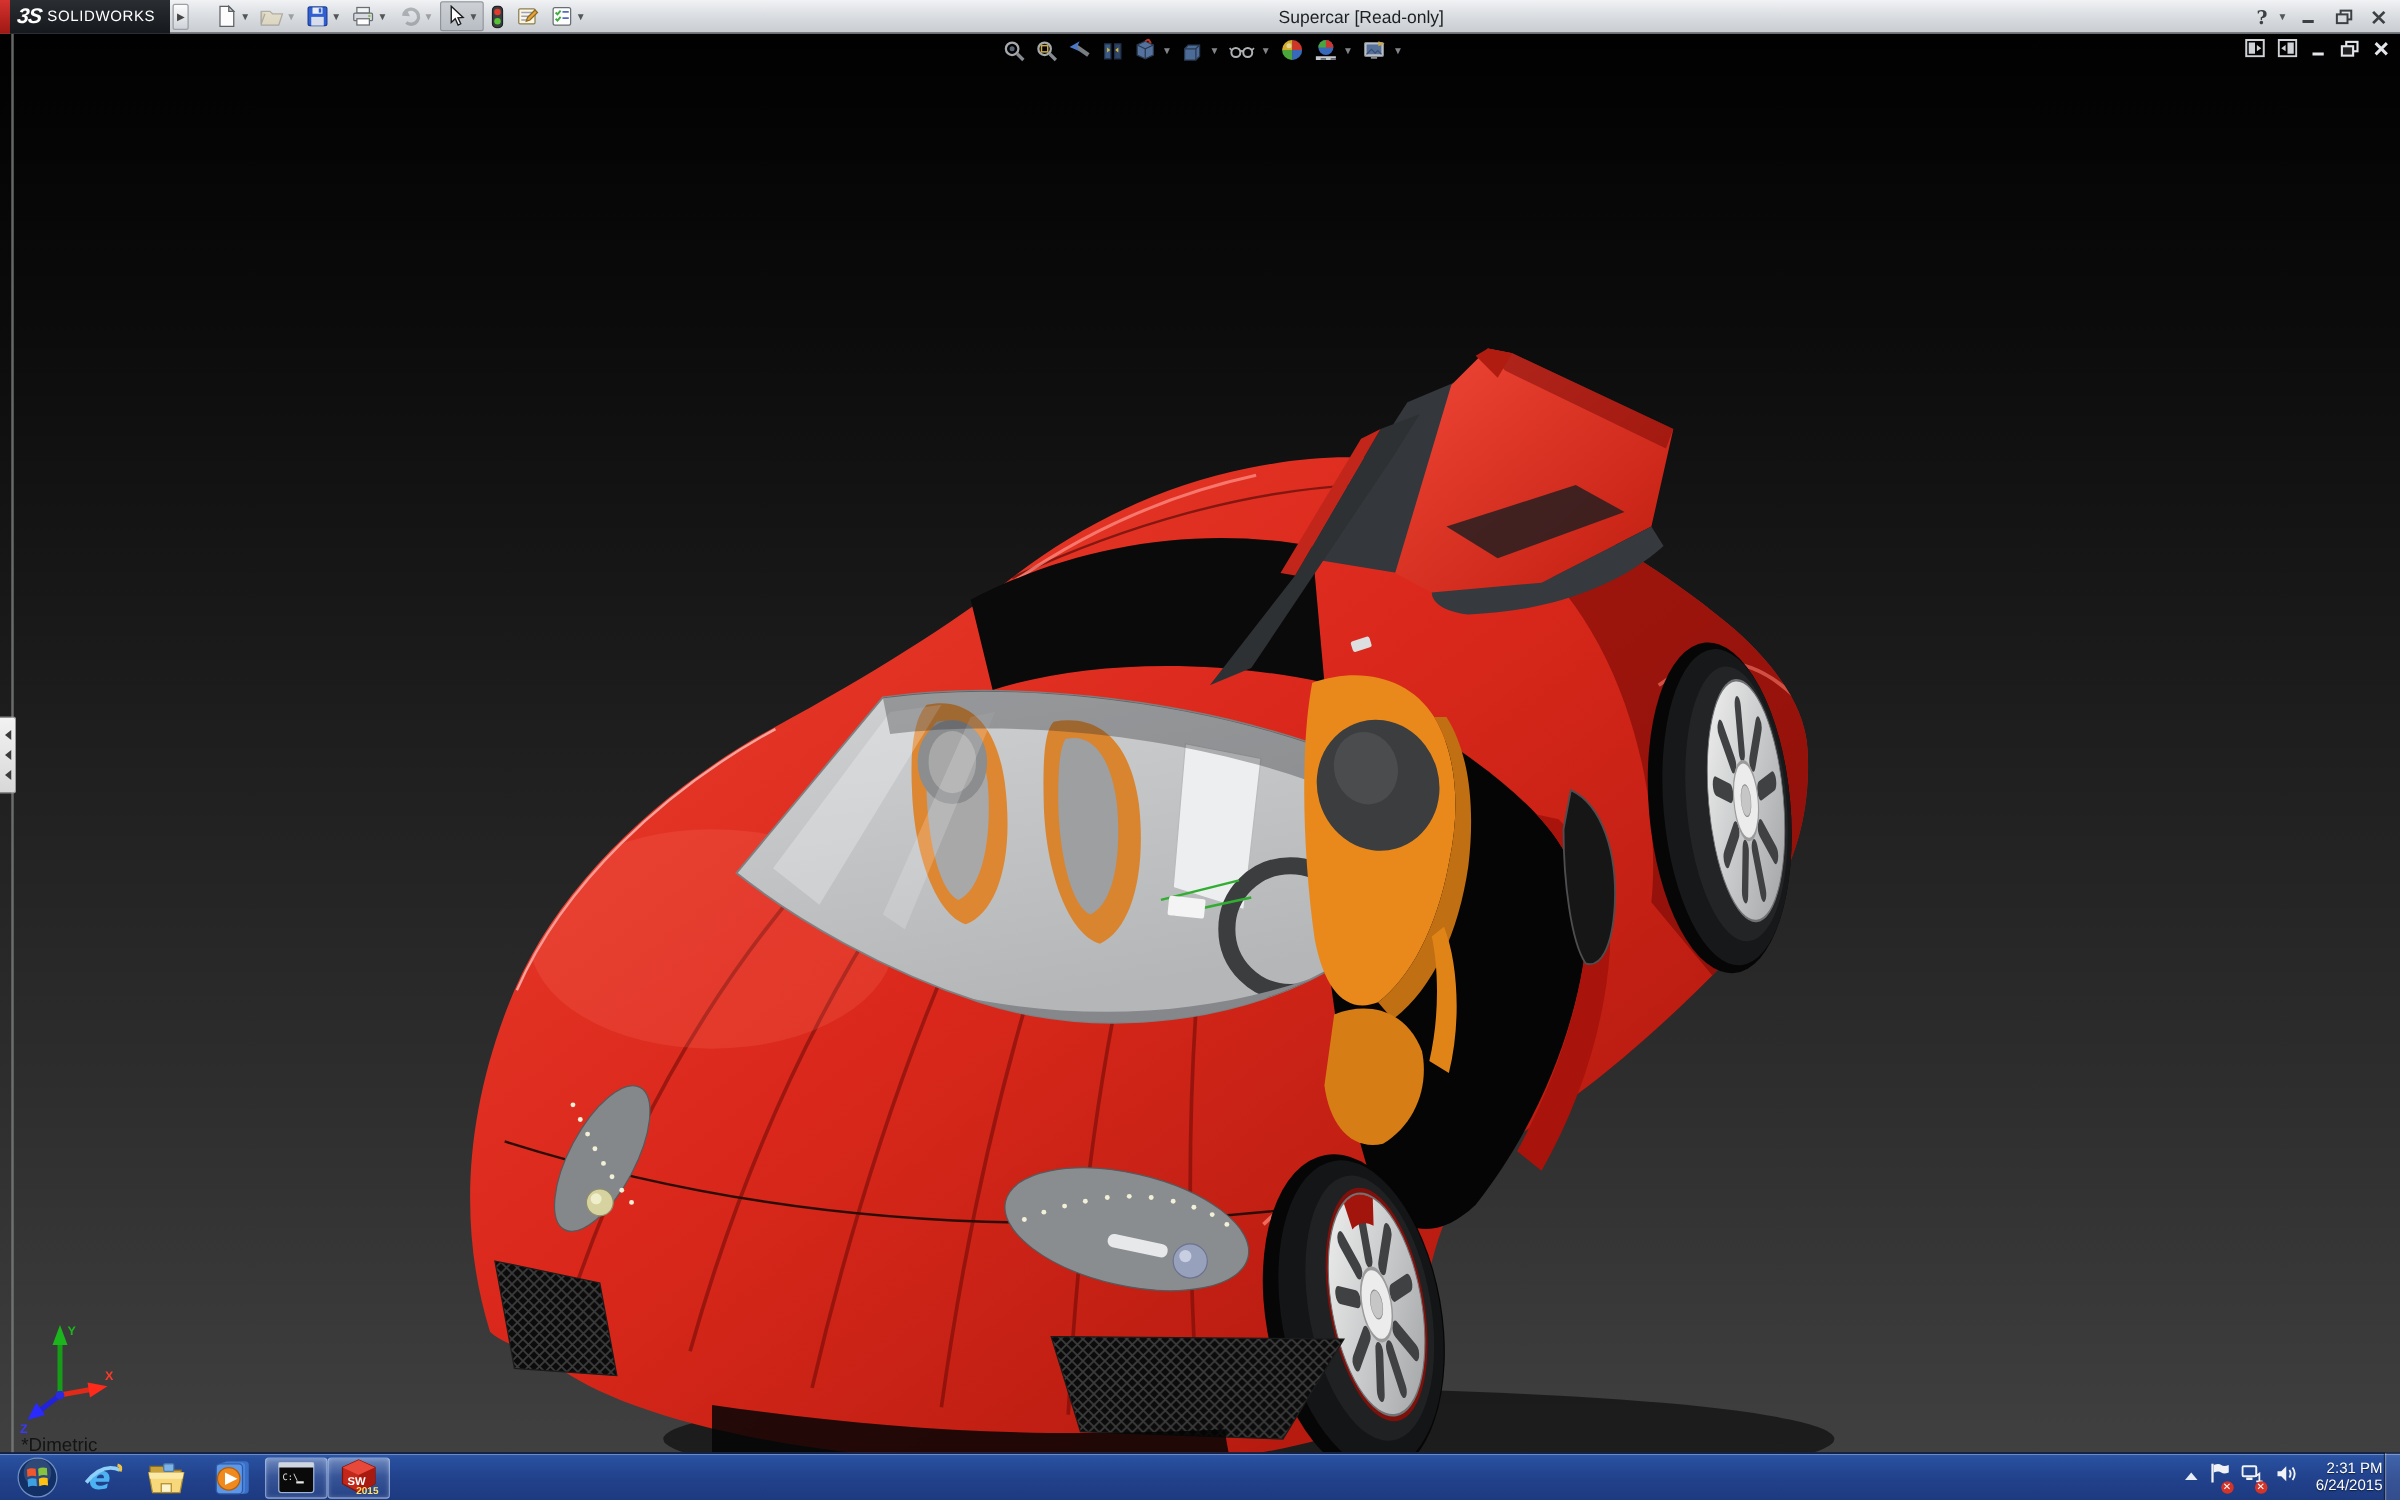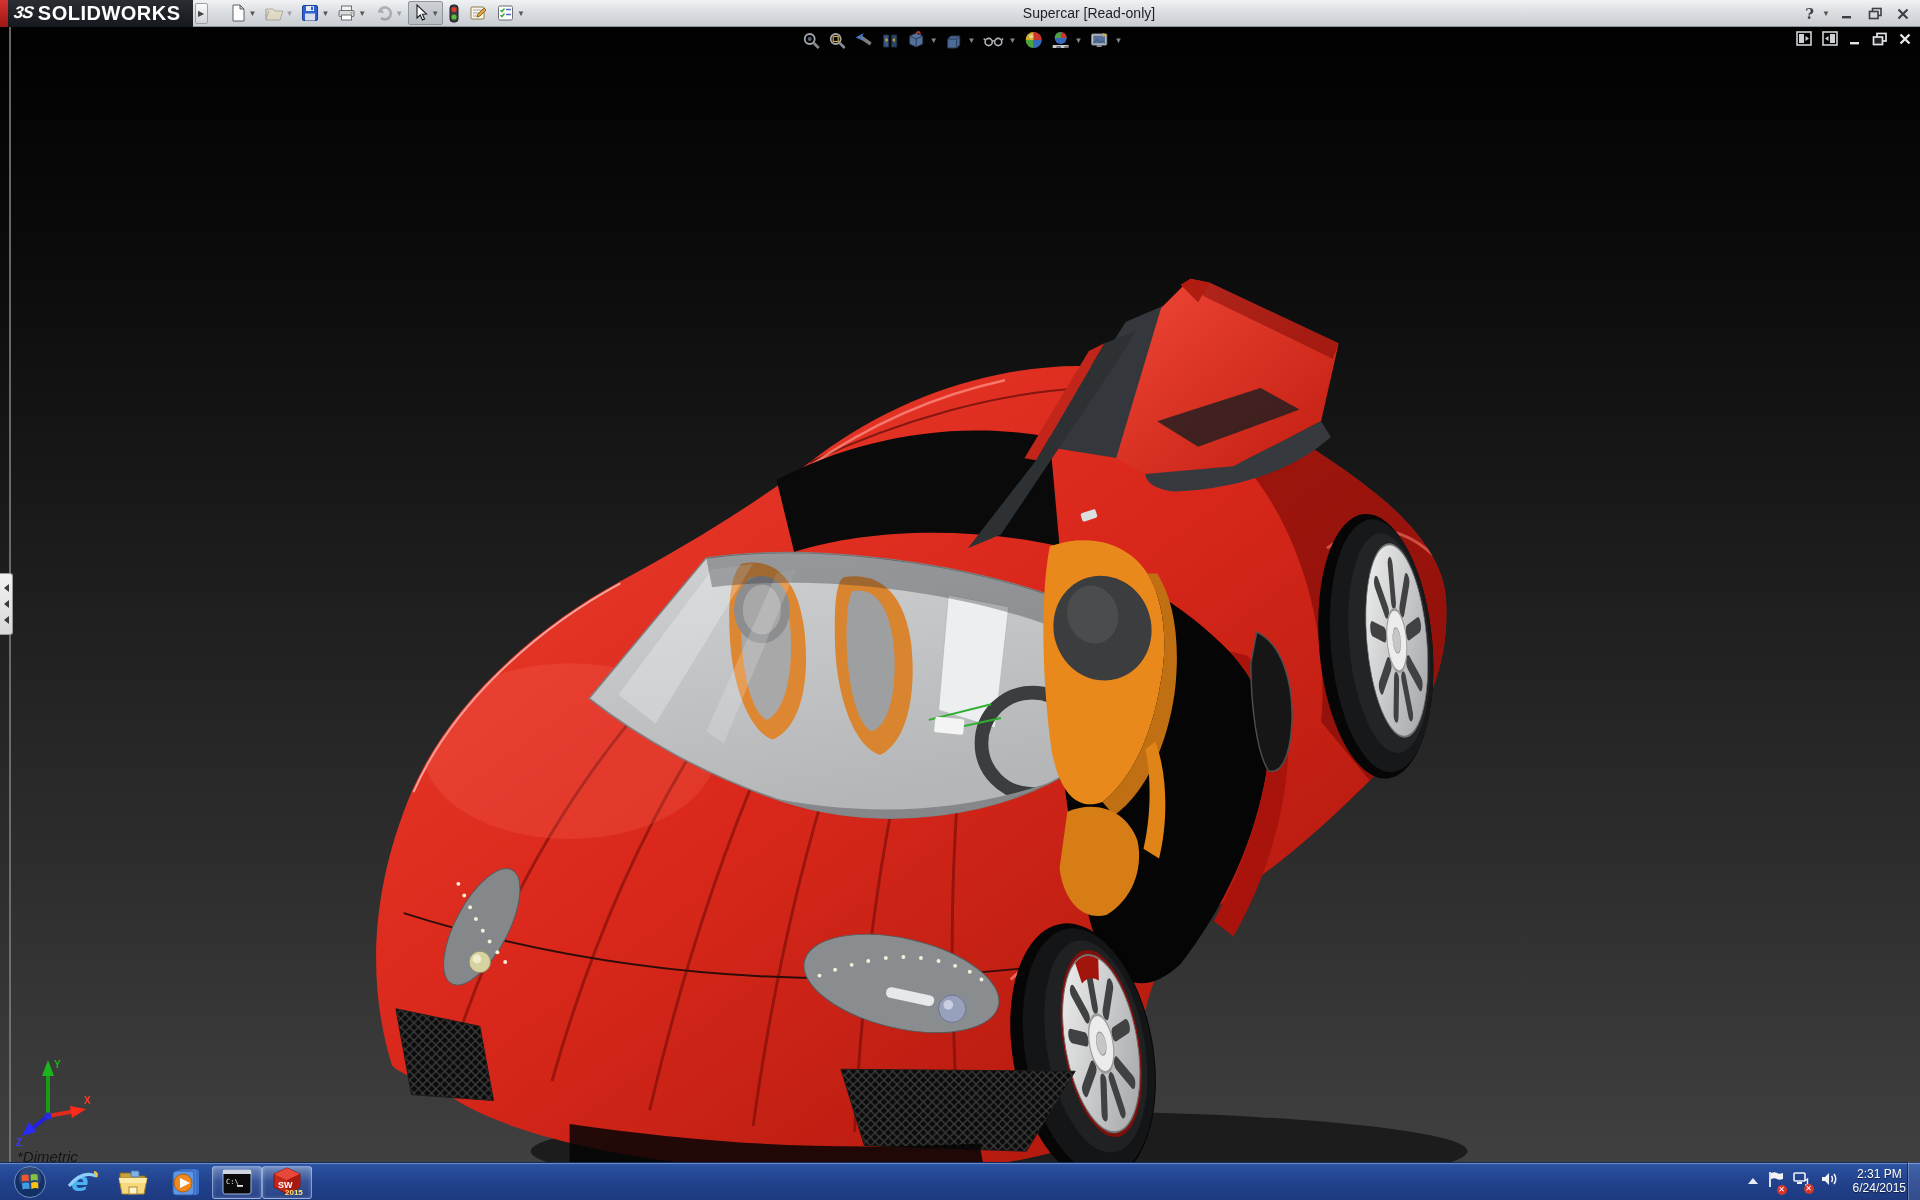--- a/index.html
+++ b/index.html
@@ -7,21 +7,21 @@
               font-family:"Liberation Sans","DejaVu Sans",sans-serif; background:#000; }
 
   
   .titlebar { position:absolute; left:0; top:0; width:1920px; height:27px;
     background:linear-gradient(#f0f2f4,#d6d9dd 60%,#c9cdd2); border-bottom:1px solid #8f9399;
     display:flex; align-items:center; z-index:30; }
   .accent-strip { width:8px; height:27px; background:linear-gradient(#d6332f,#9e1713); flex:0 0 auto; }
   .brandbox { height:27px; background:linear-gradient(#2a2e33,#15181c); color:#fff;
     display:flex; align-items:center; padding:0 12px 0 6px; flex:0 0 auto; }
   .logo3s { font-style:italic; font-weight:bold; font-size:17px; transform:skewX(-8deg); margin-right:5px; letter-spacing:-1px;}
-  .brandtext { font-weight:bold; font-size:20px; letter-spacing:.5px; }
+  .brandtext { font-weight:normal; font-size:12px; letter-spacing:.5px; }
   .brand-arrow { width:13px; height:21px; margin-left:2px; background:linear-gradient(#fdfdfd,#cfd3d8);
     border:1px solid #9aa0a6; border-radius:2px; display:flex; align-items:center; justify-content:center;
     font-size:8px; color:#444; }
   .std-tools { display:flex; align-items:center; margin-left:18px; gap:2px; }
   .tool { display:flex; align-items:center; padding:2px 3px; border-radius:2px; }
   .tool.active { background:linear-gradient(#cdd1d6,#b8bdc3); border:1px solid #8f949a; }
   .tool.disabled { opacity:.45; }
   .tool svg { display:block; }
   .dd { font-size:8px; color:#555; margin-left:2px; }
   .win-title { position:absolute; left:1089px; top:5px; transform:translateX(-50%);
@@ -40,36 +40,36 @@
     border-radius:0 3px 3px 0; display:flex; flex-direction:column; justify-content:center; gap:8px; align-items:center; }
   .panel-handle i { width:0; height:0; border-top:4px solid transparent; border-bottom:4px solid transparent;
     border-right:5px solid #3a3a3a; display:block; }
 
   .headsup { position:absolute; left:962px; top:3px; transform:translateX(-50%);
     display:flex; align-items:center; gap:7px; opacity:.95; }
   .hu { display:flex; align-items:center; gap:2px; }
   .hu .dd { color:#8a8d90; }
   .doc-ctls { position:absolute; right:8px; top:4px; display:flex; align-items:center; gap:10px; }
 
-  .status-text { position:absolute; left:17px; bottom:-3px; font-size:15px; color:#141414; font-weight:500;font-style:italic; }
+  .status-text { position:absolute; left:17px; bottom:-3px; font-size:15px; color:#141414; font-weight:500; }
 
   
   .taskbar { position:absolute; left:0; bottom:0; width:1920px; height:38px;
     background:linear-gradient(#3059aa 0%,#28509e 10%,#22428d 50%,#1d3a80 100%);
     border-top:1px solid #12295c; box-shadow:inset 0 1px 0 rgba(255,255,255,.3); z-index:40;
     display:flex; align-items:center; }
   .tb-items { display:flex; align-items:center; height:38px; }
   .tb-item { width:52px; height:36px; display:flex; align-items:center; justify-content:center; margin-top:1px; }
   .tb-item.boxed { background:linear-gradient(rgba(255,255,255,.32),rgba(255,255,255,.10) 45%,rgba(255,255,255,.04));
     border:1px solid rgba(200,220,255,.55); border-radius:3px; width:50px; height:33px;
     box-shadow:inset 0 0 4px rgba(255,255,255,.25); }
   .tray { position:absolute; right:14px; bottom:0; height:38px; display:flex; align-items:center; gap:9px; }
   .tray-arrow { width:0; height:0; border-left:5px solid transparent; border-right:5px solid transparent;
     border-bottom:6px solid #e8eef6; }
-  .clock { color:#fff; font-size:12px; text-align:center; line-height:14px; text-shadow:0 1px 1px rgba(0,0,0,.6); margin-left:6px;}
+  .clock { color:#fff; font-size:12px; text-align:right; line-height:14px; text-shadow:0 1px 1px rgba(0,0,0,.6); margin-left:6px;}
   .show-desktop { position:absolute; right:0; bottom:0; width:13px; height:38px;
     background:rgba(255,255,255,.10); border-left:1px solid rgba(0,0,0,.55);
     box-shadow:inset 1px 0 0 rgba(255,255,255,.25); }
   .badge { position:absolute; right:-3px; bottom:-3px; width:10px; height:10px; background:#d53428;
     border-radius:50%; color:#fff; font-size:8px; line-height:10px; text-align:center; font-weight:bold; }
   .trayicon { position:relative; }
 </style>
 </head>
 <body>
 

